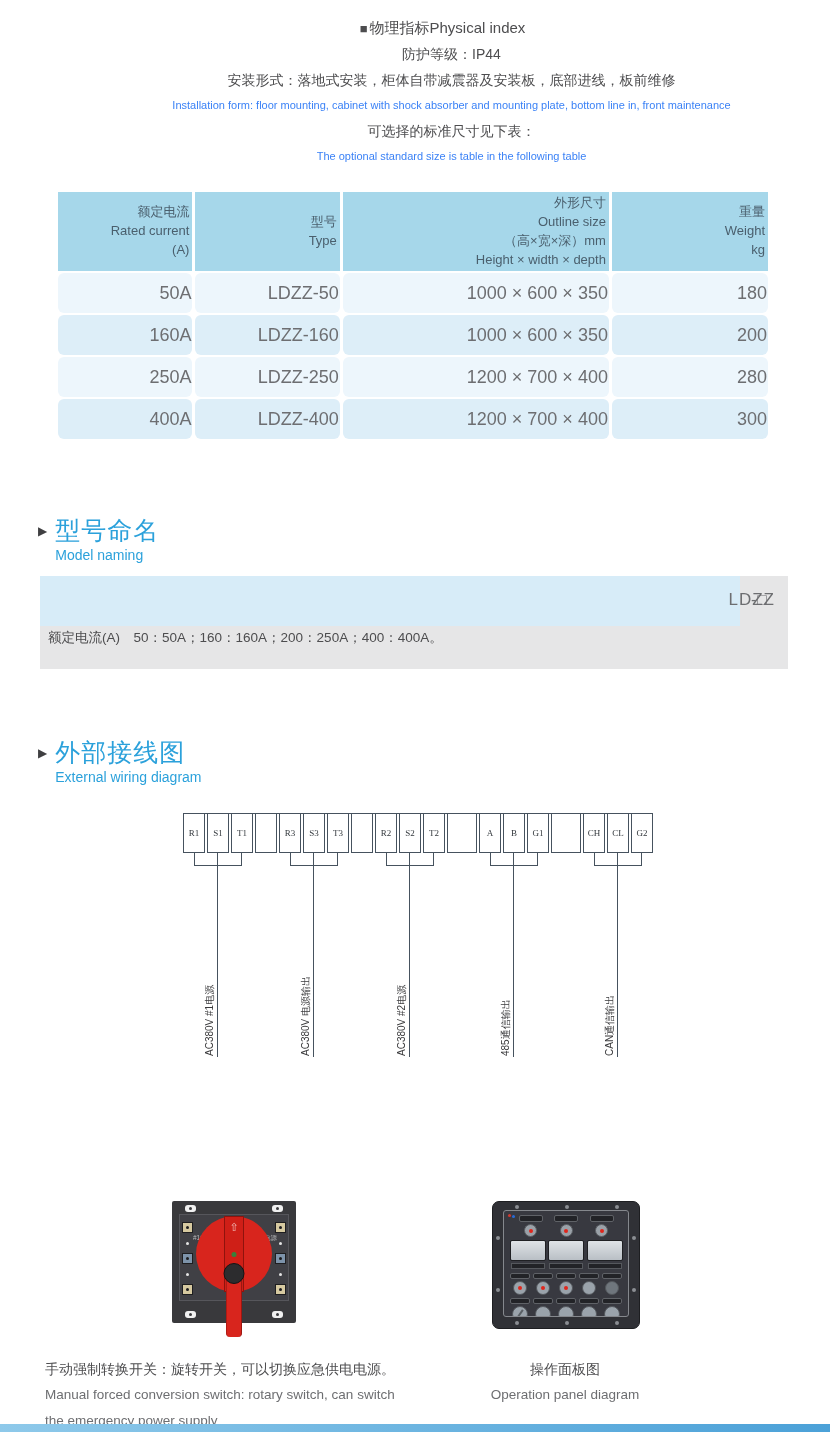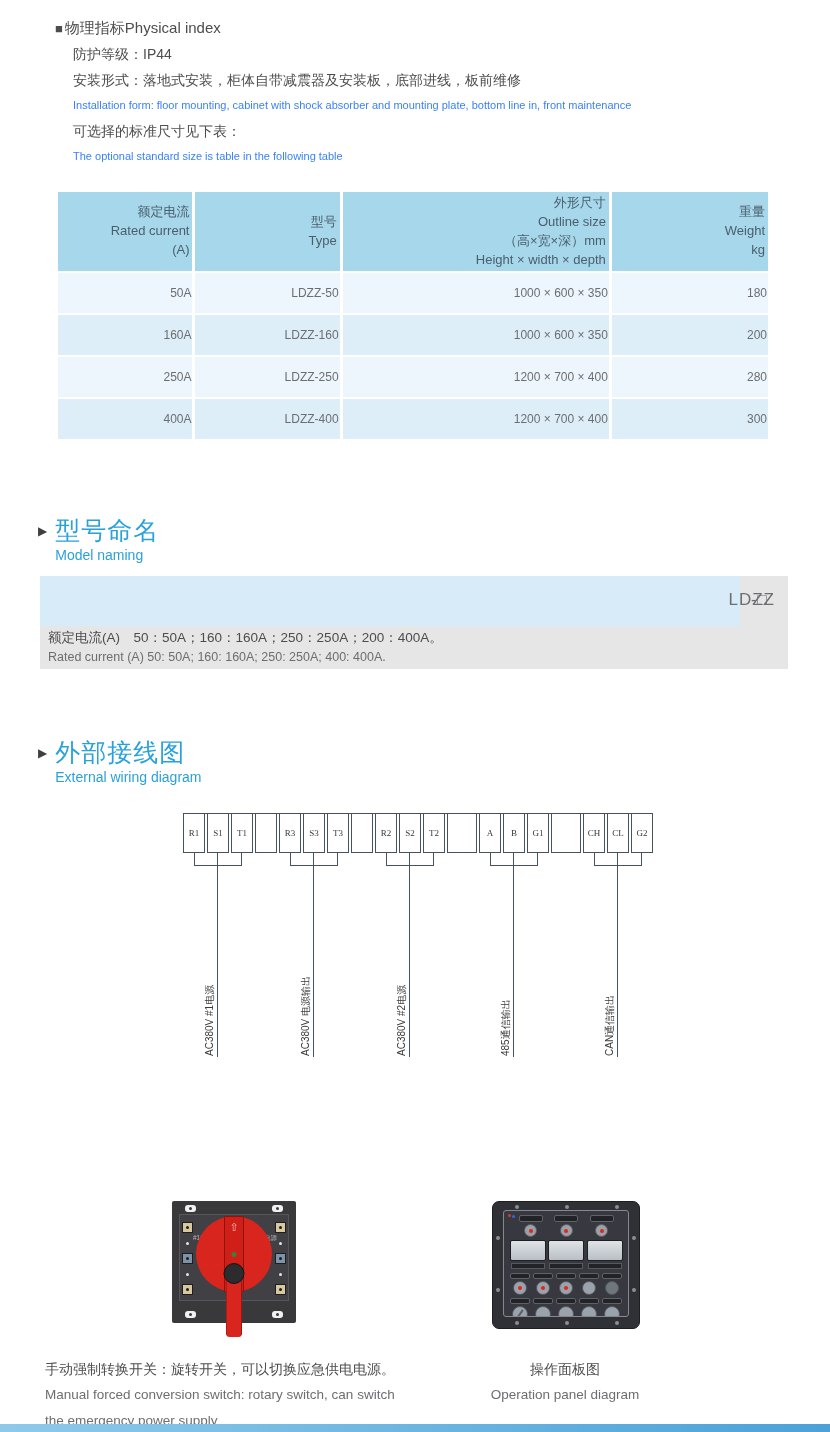--- a/index.html
+++ b/index.html
@@ -2,38 +2,38 @@
 <html><head>
 <meta charset="utf-8">
 <style>
   html,body { margin:0; padding:0; background:#ffffff; }
   .page {
     position:relative; width:830px; height:1432px; background:#ffffff;
     font-family:"Liberation Sans","DejaVu Sans",sans-serif; overflow:hidden;
   }
 
   
-  .phys { margin:16px 0 0 55px; }
+  .phys { margin:16px 0 0 55px;text-align:center; }
   .phys-title { font-size:15px; color:#4d4d4f; line-height:24px; }
   .phys-title .sq { font-size:13px; margin-right:2px; color:#4d4d4f; }
   .phys-lines { margin-left:18px; }
   .phys-lines p { margin:0; }
   .zh-line { font-size:14px; color:#4d4d4f; line-height:26px; }
   .en-line { font-size:11px; color:#3b82f6; line-height:25px; }
 
   
   .size-table {
     margin:21px 0 0 55px; width:716px;
     border-collapse:separate; border-spacing:3px 2px; text-align:right;
   }
   .size-table th {
     background:#a6d7ea; color:#4a5f6d; font-weight:normal; font-size:13px;
     line-height:1.45; white-space:pre-line; height:72px; vertical-align:middle; padding:2px 3px;
   }
-  .size-table td { font-size:12px; color:#6d6e71; height:38px; }
+  .size-table td { font-size:18px; color:#6d6e71; height:38px;border-radius:6px; }
   .size-table tbody tr:nth-child(odd) td { background:#edf6fc; }
   .size-table tbody tr:nth-child(even) td { background:#ddeef8; }
 
   
   .sec-head { display:flex; align-items:flex-start; margin-left:38px; }
   .sec-head .tri { color:#3f3f41; font-size:12px; margin:9px 8px 0 0; }
   .sec-head h2 { margin:0; font-size:25px; font-weight:normal; color:#2ba1db; letter-spacing:1px; line-height:30px; }
   .sec-sub { font-size:14px; color:#2ba1db; margin-top:2px; }
   .mt-model { margin-top:74px; }
   .mt-wiring { margin-top:68px; }
@@ -202,22 +202,21 @@
       <span class="tri">▶</span>
       <div>
         <h2>型号命名</h2>
         <div class="sec-sub">Model naming</div>
       </div>
     </div>
     <div class="mn-panel">
       <div class="mn-band"></div>
       <span class="mn-code">LDZZ</span>
       <span class="mn-suffix">-□</span>
-      <p class="mn-zh">额定电流(A)　50：50A；160：160A；250：250A；200：400A。</p>
-      <p class="mn-en">Rated current (A)  50: 50A; 160: 160A; 250: 250A; 400: 400A.</p>
+      <p class="mn-zh">额定电流(A)　50：50A；160：160A；200：250A；400：400A。</p>
     </div>
   </section>
 
   <section>
     <div class="sec-head mt-wiring">
       <span class="tri">▶</span>
       <div>
         <h2>外部接线图</h2>
         <div class="sec-sub">External wiring diagram</div>
       </div>

